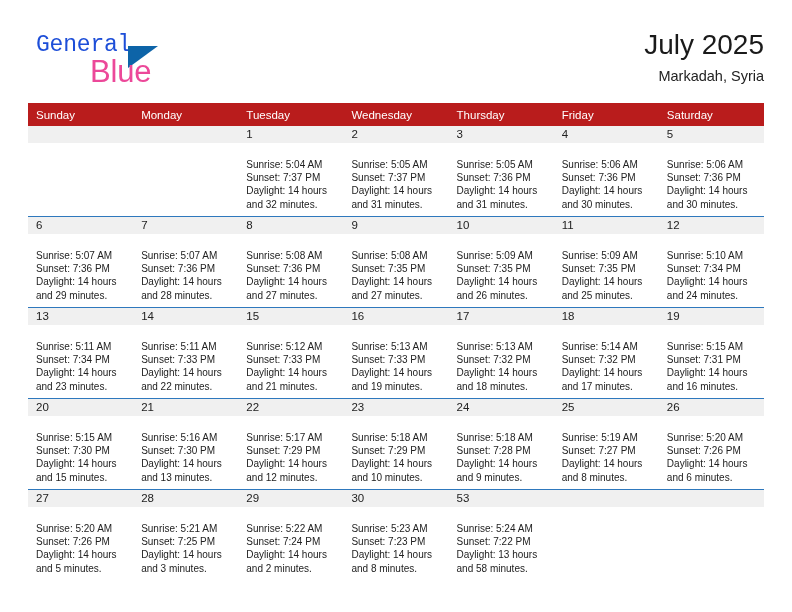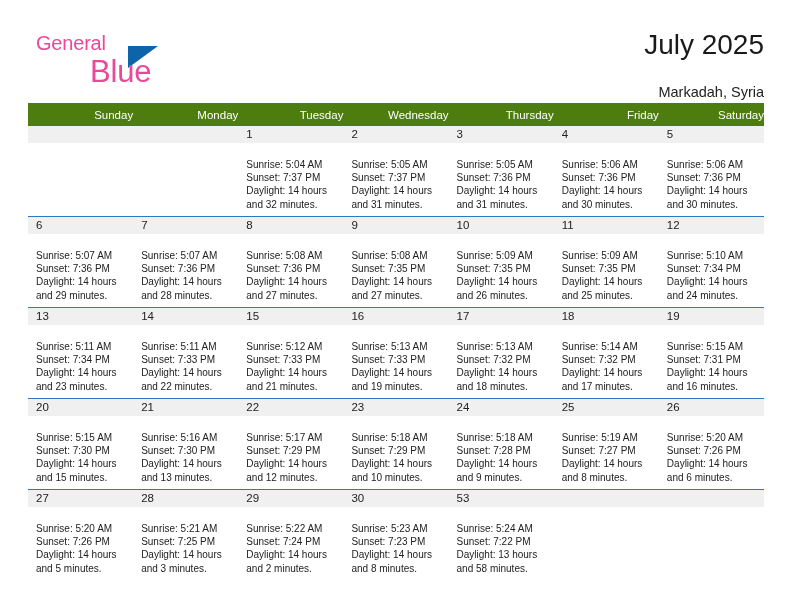--- a/index.html
+++ b/index.html
@@ -34,24 +34,24 @@
     position: absolute;
     left: 0;
     top: 4px;
     width: 230px;
     height: 56px;
   }
   .brand-general {
     position: absolute;
     left: 8px;
     top: 0px;
-    font-size: 20px;
+    font-size: 23px;
     letter-spacing: -0.2px;
-    color: #ec4899;
-    font-family: Liberation Sans, sans-serif;
+    color: #1d4ed8;
+    font-family: Liberation Mono, monospace;
   }
   .brand-blue {
     position: absolute;
     left: 62px;
     top: 22px;
     font-size: 31px;
     letter-spacing: -0.2px;
     color: #ec4899;
     font-family: "Liberation Sans", sans-serif;
   }
@@ -77,44 +77,44 @@
     line-height: 34px;
     white-space: nowrap;
     font-weight: normal;
     margin: 0;
     text-align: right;
   }
   .cal-subtitle {
     font-size: 14.5px;
     color: #222222;
     line-height: 20px;
-    margin-top: 20px;
+    margin-top: 4px;
     white-space: nowrap;
   }
 
   
   .calendar {
     position: absolute;
     left: 28px;
     top: 103px;
     width: 736px;
   }
   table.cal {
     border-collapse: collapse;
     table-layout: fixed;
     width: 736px;
   }
   table.cal col { width: 105.14px; }
 
   thead th {
-    background: #4d7c0f;
+    background: #b91c1c;
     color: #ffffff;
     font-size: 11.5px;
     font-weight: normal;
-    text-align: right;
+    text-align: left;
     padding: 5px 0 5px 8px;
     height: 13px;
     vertical-align: middle;
     white-space: nowrap;
     margin-top: 11px;
   }
 
   tbody tr.week-row > td {
     vertical-align: top;
     padding: 0;

